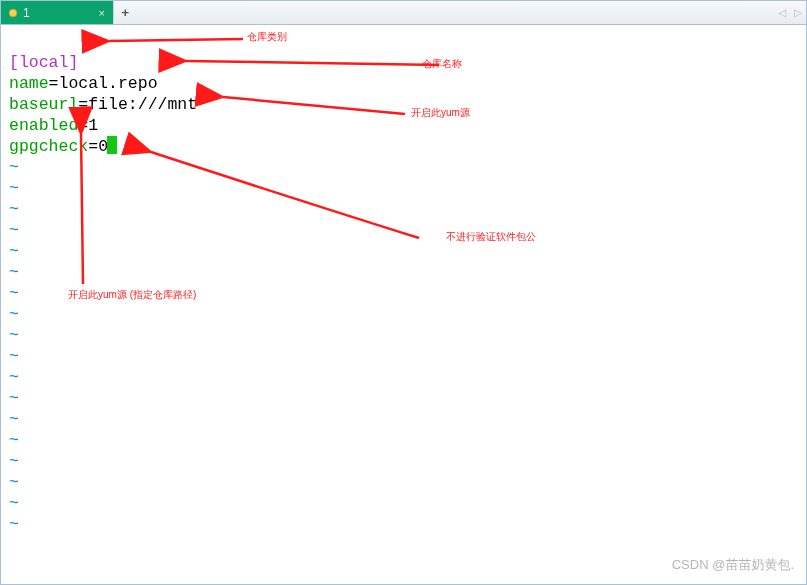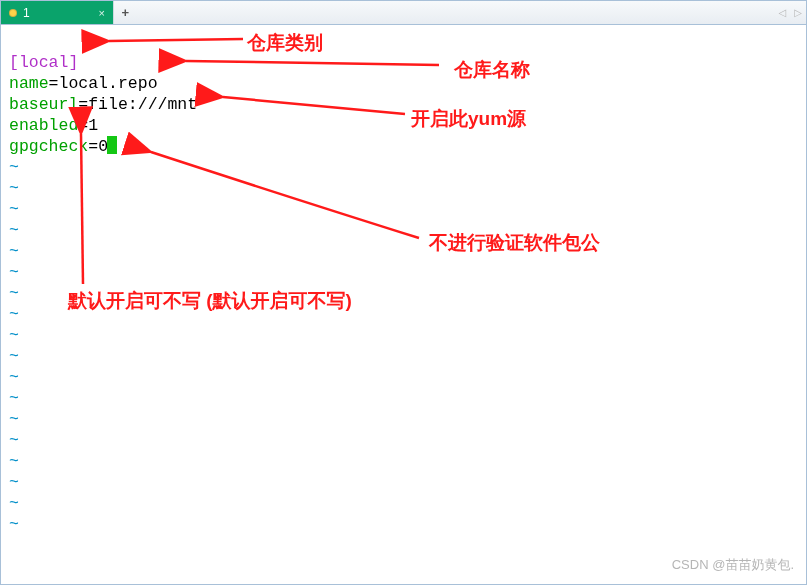--- a/index.html
+++ b/index.html
@@ -60,21 +60,21 @@
   .purple { color:#b030c8; }
   .green  { color:#00a000; }
   .black  { color:#000; }
   .blue   { color:#008ec8; }
   .cursor {
     display:inline-block;width:10px;height:18px;background:#14c714;
     vertical-align:-3px;margin-left:-1px;
   }
   .ann {
     position:absolute;color:#ff1a1a;font-family:"Microsoft YaHei","SimSun",sans-serif;
-    font-size:19px;font-weight:700;white-space:nowrap;
+    font-size:10px;font-weight:400;white-space:nowrap;
   }
   svg.arrows {
     position:absolute;left:0;top:0;pointer-events:none;
   }
   .watermark {
     position:absolute;right:12px;bottom:10px;
     color:rgba(120,120,120,.55);
     font-family:"Microsoft YaHei",Arial,sans-serif;font-size:13px;
   }
 </style>
@@ -115,24 +115,24 @@
 ~
 ~
 ~
 ~
 ~
 ~
 ~
 </span></div>
 
 <div class="ann" style="left:246px;top:29px">仓库类别</div>
-<div class="ann" style="left:453px;top:56px">仓库名称</div>
+<div class="ann" style="left:421px;top:56px">仓库名称</div>
 <div class="ann" style="left:410px;top:105px">开启此yum源</div>
-<div class="ann" style="left:67px;top:287px">默认开启可不写   (默认开启可不写)</div>
-<div class="ann" style="left:428px;top:229px">不进行验证软件包公</div>
+<div class="ann" style="left:67px;top:287px">开启此yum源   (指定仓库路径)</div>
+<div class="ann" style="left:445px;top:229px">不进行验证软件包公</div>
 
 <svg class="arrows" width="807" height="585">
   <defs>
     <marker id="ah" markerWidth="12" markerHeight="10" refX="1" refY="5" orient="auto">
       <path d="M12,0 L0,5 L12,10 Z" fill="#ff1a1a"></path>
     </marker>
   </defs>
   <g stroke="#ff1a1a" stroke-width="2.5" fill="none">
     <line x1="242" y1="38" x2="108" y2="40" marker-end="url(#ah)"></line>
     <line x1="438" y1="64" x2="185" y2="60" marker-end="url(#ah)"></line>

